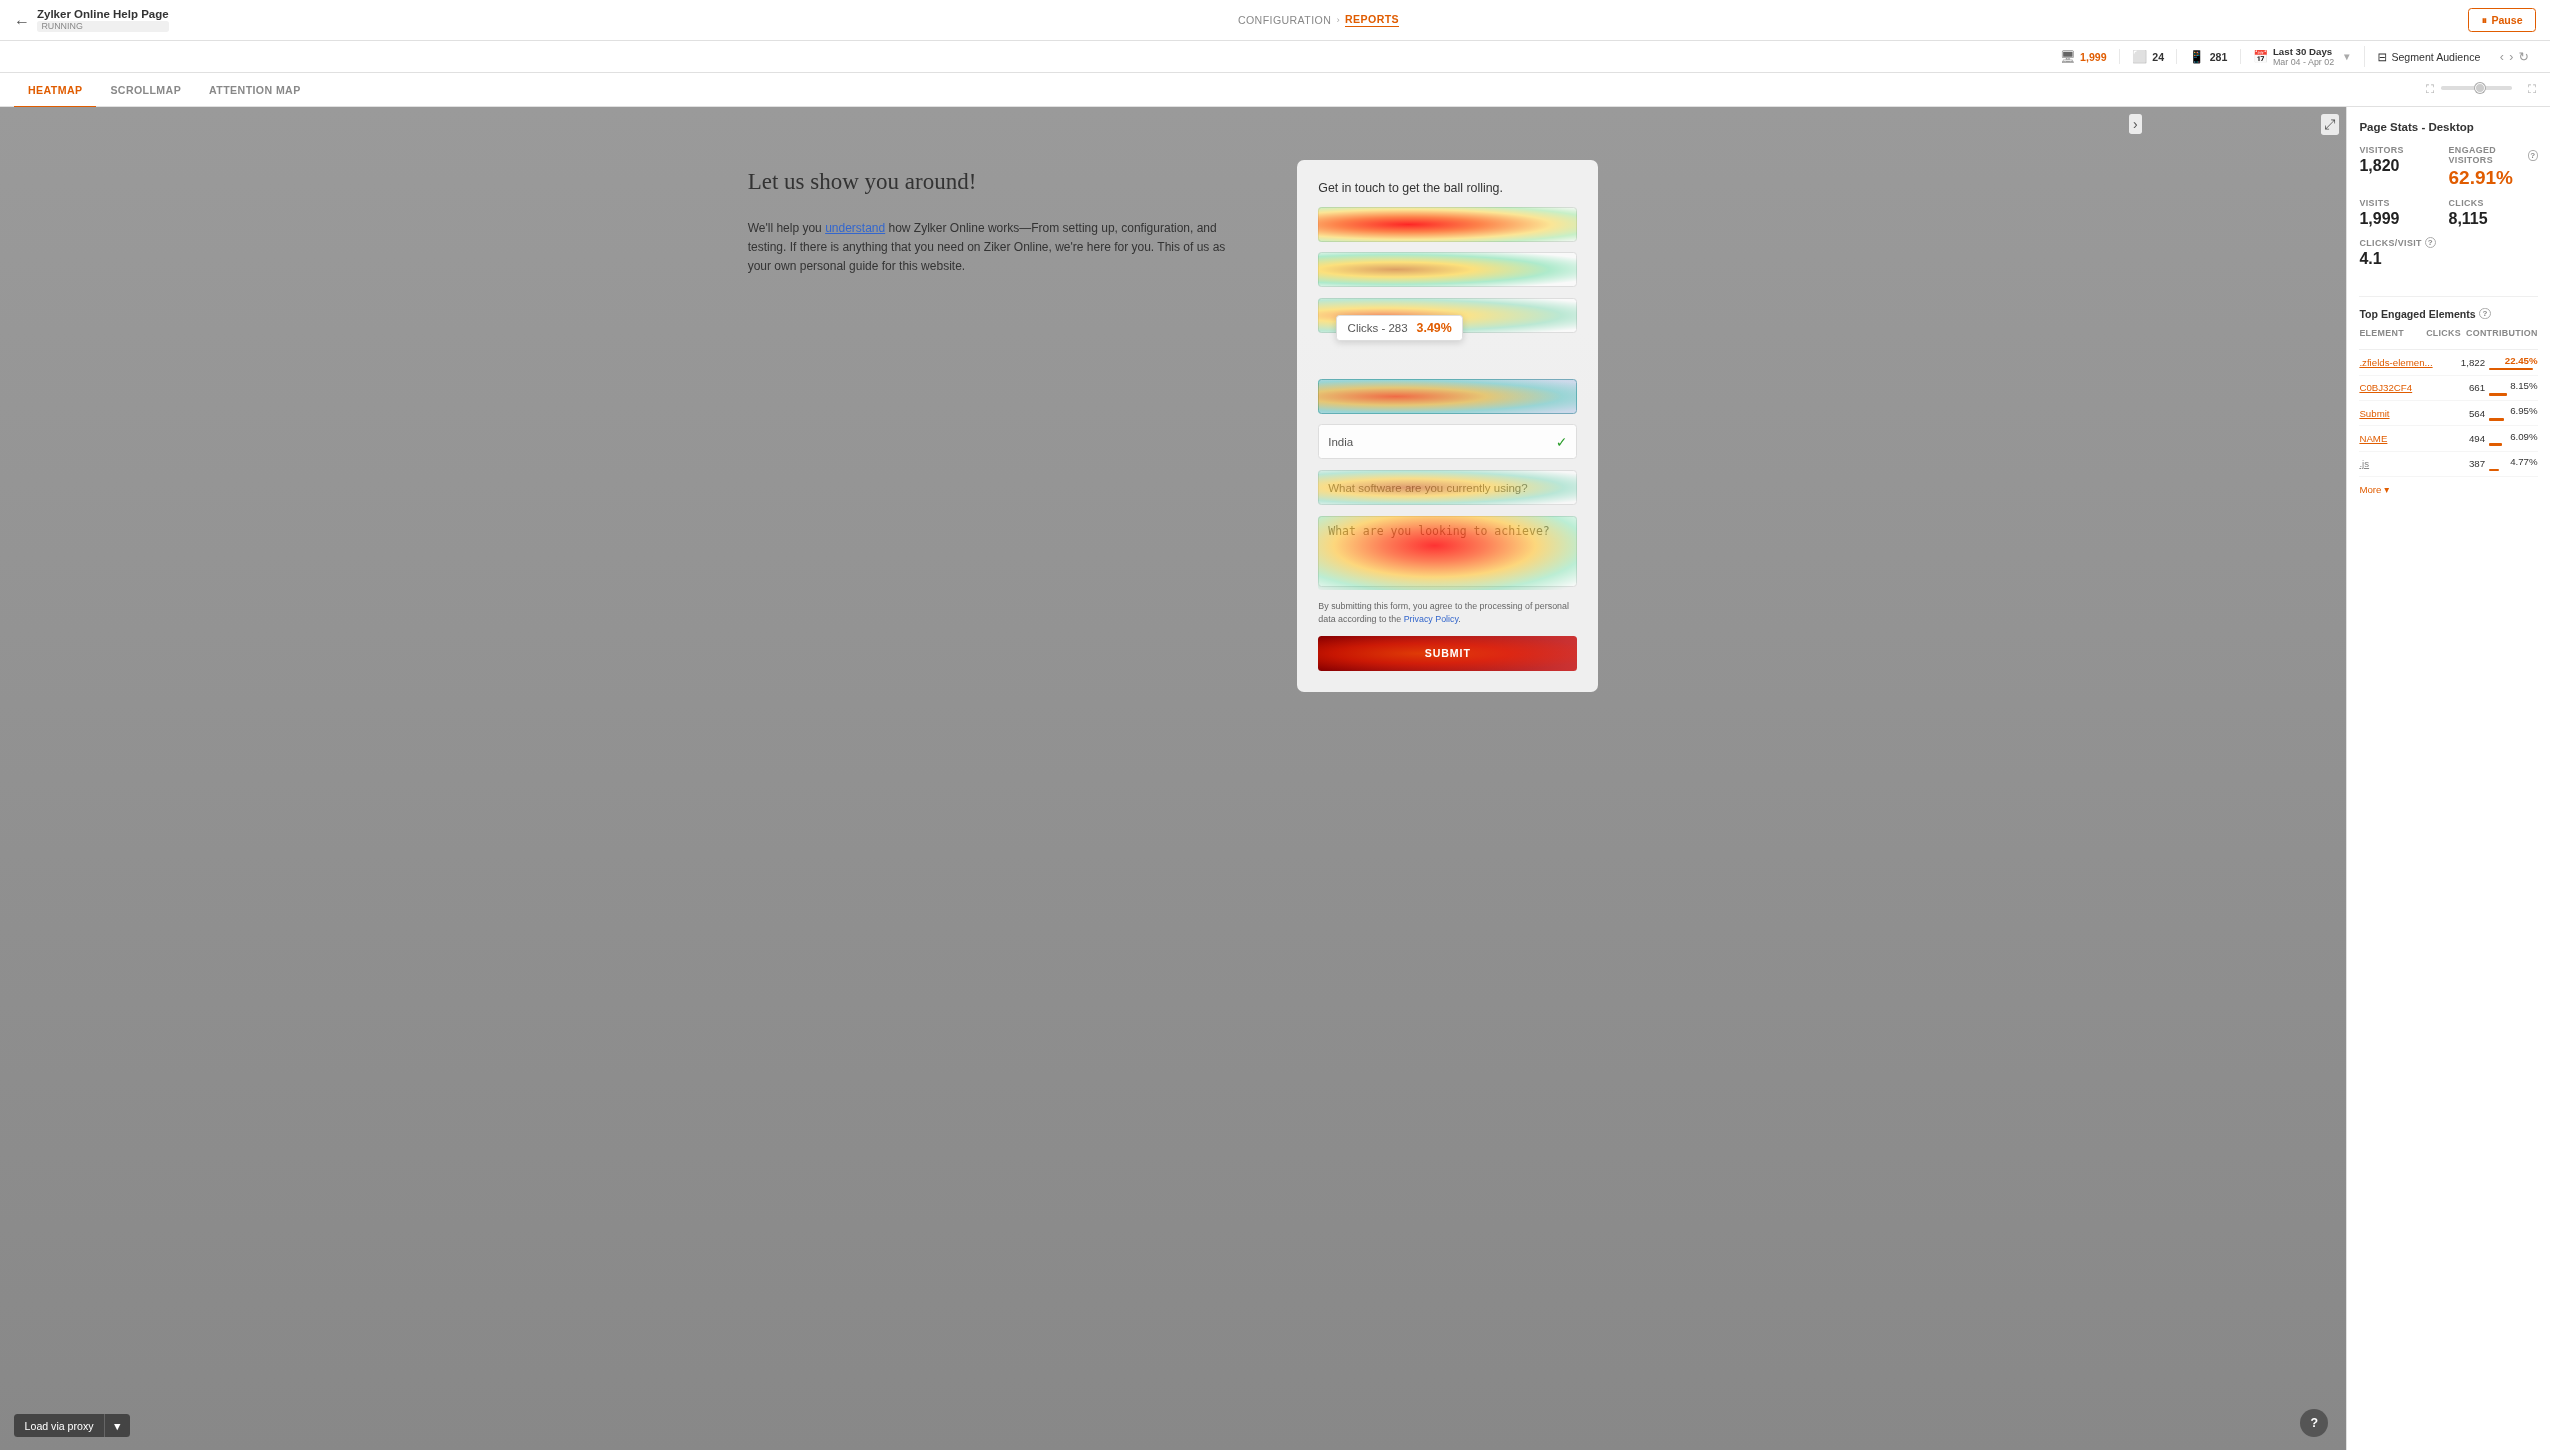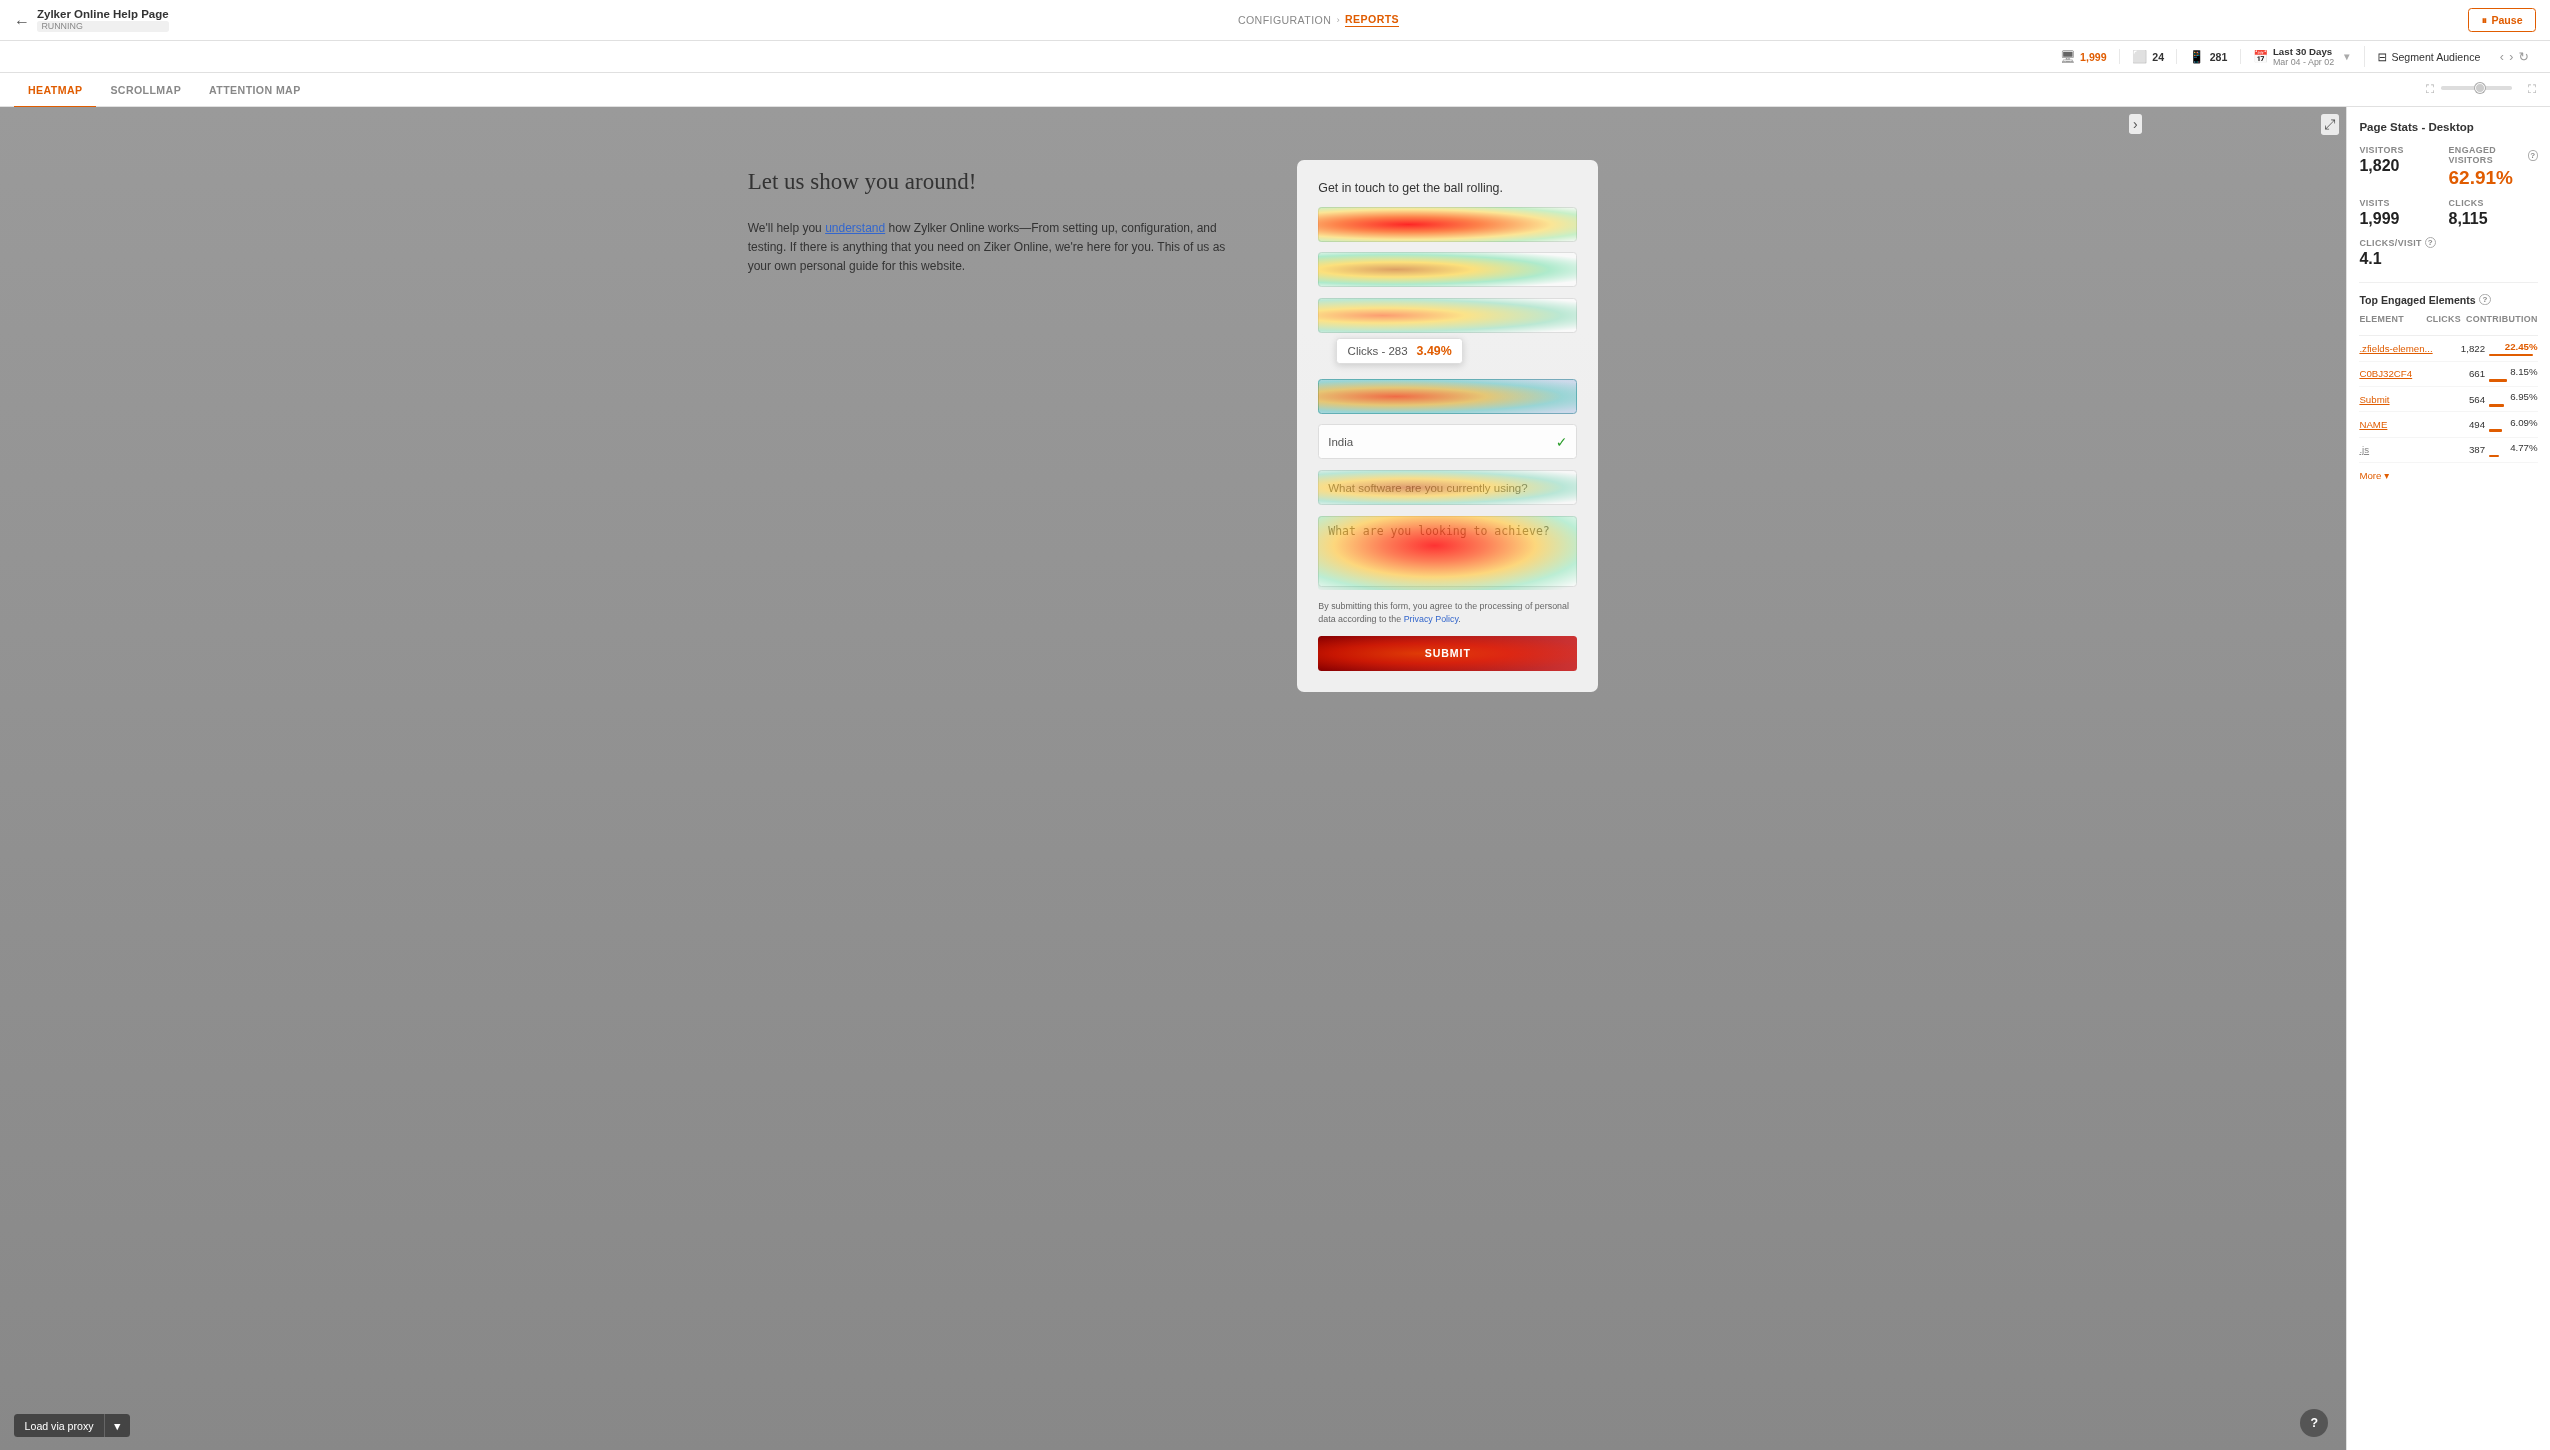--- a/index.html
+++ b/index.html
@@ -105,21 +105,21 @@
 
     
     .expand-icon { position: absolute; top: 7px; right: 7px; font-size: 14px; color: #555; cursor: pointer; z-index: 10; background: rgba(255,255,255,0.8); border-radius: 2.7px; padding: 1.8px 3.5px; }
 
     
     .right-panel {
       width: 204px; background: #fff; border-left: 0.9px solid #e0e0e0;
       padding: 14px 12.4px; overflow-y: auto; flex-shrink: 0;
     }
     .panel-title { font-size: 11.5px; font-weight: 700; color: #333; margin-bottom: 12.4px; }
-    .stats-section { margin-bottom: 14px; }
+    .stats-section { margin-bottom: 28px; }
     .stats-grid { display: grid; grid-template-columns: 1fr 1fr; gap: 8.9px 0; }
     .stat-box { }
     .stat-box-label { font-size: 8.9px; color: #888; font-weight: 600; letter-spacing: 0.4px; text-transform: uppercase; display: flex; align-items: center; gap: 2.7px; }
     .stat-box-value { font-size: 16px; font-weight: 700; color: #222; margin-top: 1.8px; }
     .stat-box-value.orange { color: #e05c00; font-size: 19px; }
     .question-icon { width: 11.5px; height: 11.5px; border-radius: 50%; border: 0.9px solid #aaa; font-size: 8px; display: inline-flex; align-items: center; justify-content: center; color: #888; cursor: pointer; }
     .divider { height: 0.9px; background: #efefef; margin: 10.6px 0; }
 
     
     .engaged-title { font-size: 10.6px; font-weight: 700; color: #333; margin-bottom: 8.9px; display: flex; align-items: center; gap: 3.5px; }
@@ -283,21 +283,21 @@
           <div class="form-field" style="position:relative;">
             <input class="form-input" style="background: rgba(255, 255, 255, 0.6);">
             <div style="position:absolute;top:0;left:0;right:0;bottom:0;border-radius:3.5px;background:radial-gradient(ellipse at 30% 50%, rgba(200,100,0,0.6) 0%, rgba(255,200,0,0.5) 30%, rgba(0,200,100,0.3) 60%, transparent 85%);pointer-events:none;"></div>
           </div>
 
           <div class="form-field" style="position:relative;">
             <input class="form-input" style="background: rgba(255, 255, 255, 0.6);">
             <div style="position:absolute;top:0;left:0;right:0;bottom:0;border-radius:3.5px;background:radial-gradient(ellipse at 25% 50%, rgba(255,80,0,0.55) 0%, rgba(255,200,0,0.45) 30%, rgba(0,180,100,0.25) 65%, transparent 90%);pointer-events:none;"></div>
             
             
-            <div class="tooltip" style="top: 40px; left: 17.7px; z-index:100;">
+            <div class="tooltip" style="top: 17px; left: 17.7px; z-index:100;">
               <span class="tooltip-label">Clicks - 283</span>
               <span class="tooltip-pct">3.49%</span>
             </div>
           </div>
 
           <div class="form-field" style="position:relative;margin-top: 46px;">
             <input class="form-input highlighted" style="">
             <div style="position:absolute;top:0;left:0;right:0;bottom:0;border-radius:3.5px;background:radial-gradient(ellipse at 30% 50%, rgba(255,60,0,0.7) 0%, rgba(255,180,0,0.5) 35%, rgba(0,200,150,0.25) 65%, transparent 90%);pointer-events:none;"></div>
           </div>
 

